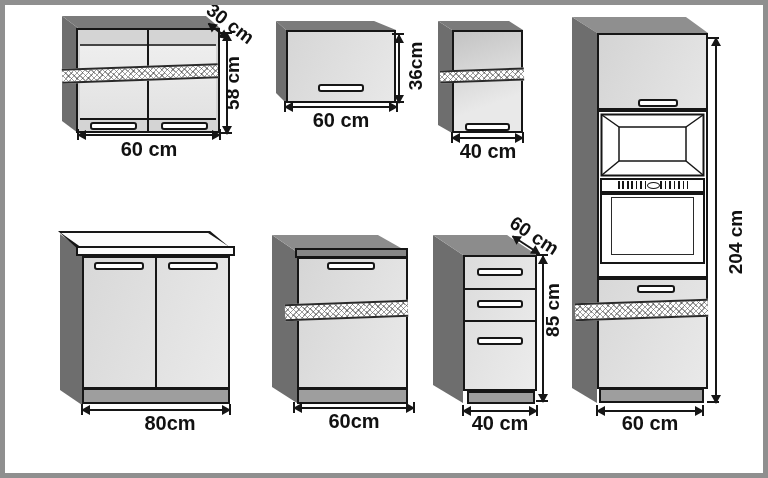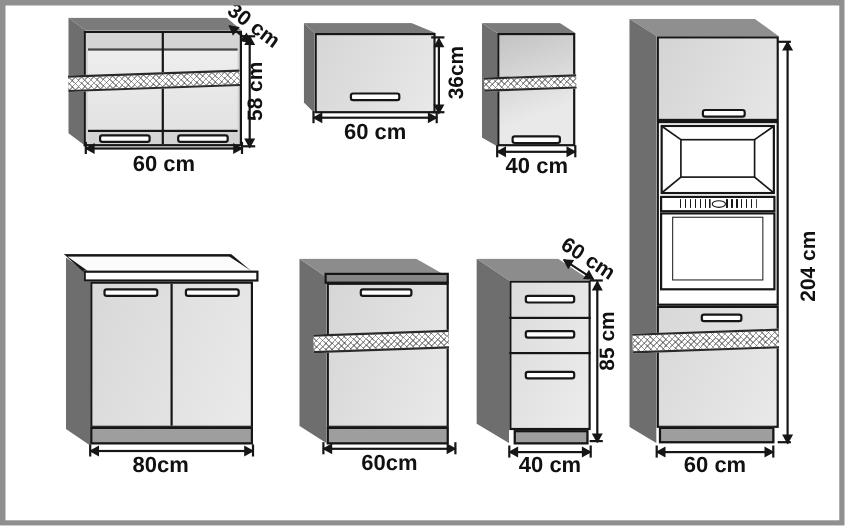--- a/index.html
+++ b/index.html
@@ -106,21 +106,21 @@
     <div class="front" style="left:76px;top:246px;width:159px;height:10px;background:#fbfbfb"></div>
     <div class="front" style="left:82px;top:256px;width:148px;height:133px;background:linear-gradient(110deg,#d8d8d8,#eaeaea)"></div>
     <div class="shape" style="left:155px;top:258px;width:2px;height:129px;background:#161616"></div>
     <div class="hd" style="left:94px;top:262px;width:50px"></div>
     <div class="hd" style="left:168px;top:262px;width:50px"></div>
     <div class="plinth" style="left:82px;top:388px;width:148px;height:16px"></div>
 
     <div class="dh" style="left:82px;top:409px;width:148px"></div>
     <div class="tkv" style="left:81px;top:404px"></div>
     <div class="tkv" style="left:229px;top:404px"></div>
-    <div class="lb" style="left:72px;top:412px;width:148px">80cm</div>
+    <div class="lb" style="left:96px;top:412px;width:148px">80cm</div>
   </div>
 
   <div>
     <div class="shape" style="left:272px;top:235px;width:25px;height:168px;background:#6e6e6e;
                 clip-path:polygon(0 0,100% 10.1%,100% 100%,0 90.5%)"></div>
     <div class="shape" style="left:272px;top:235px;width:136px;height:17px;background:#8c8c8c;
                 clip-path:polygon(0 0,77.9% 0,100% 100%,18.4% 100%)"></div>
     <div class="front" style="left:295px;top:248px;width:113px;height:10px;background:#868686"></div>
     <div class="front" style="left:297px;top:257px;width:111px;height:132px;background:linear-gradient(110deg,#d6d6d6,#e9e9e9)"></div>
     <div class="hd" style="left:327px;top:262px;width:48px"></div>

